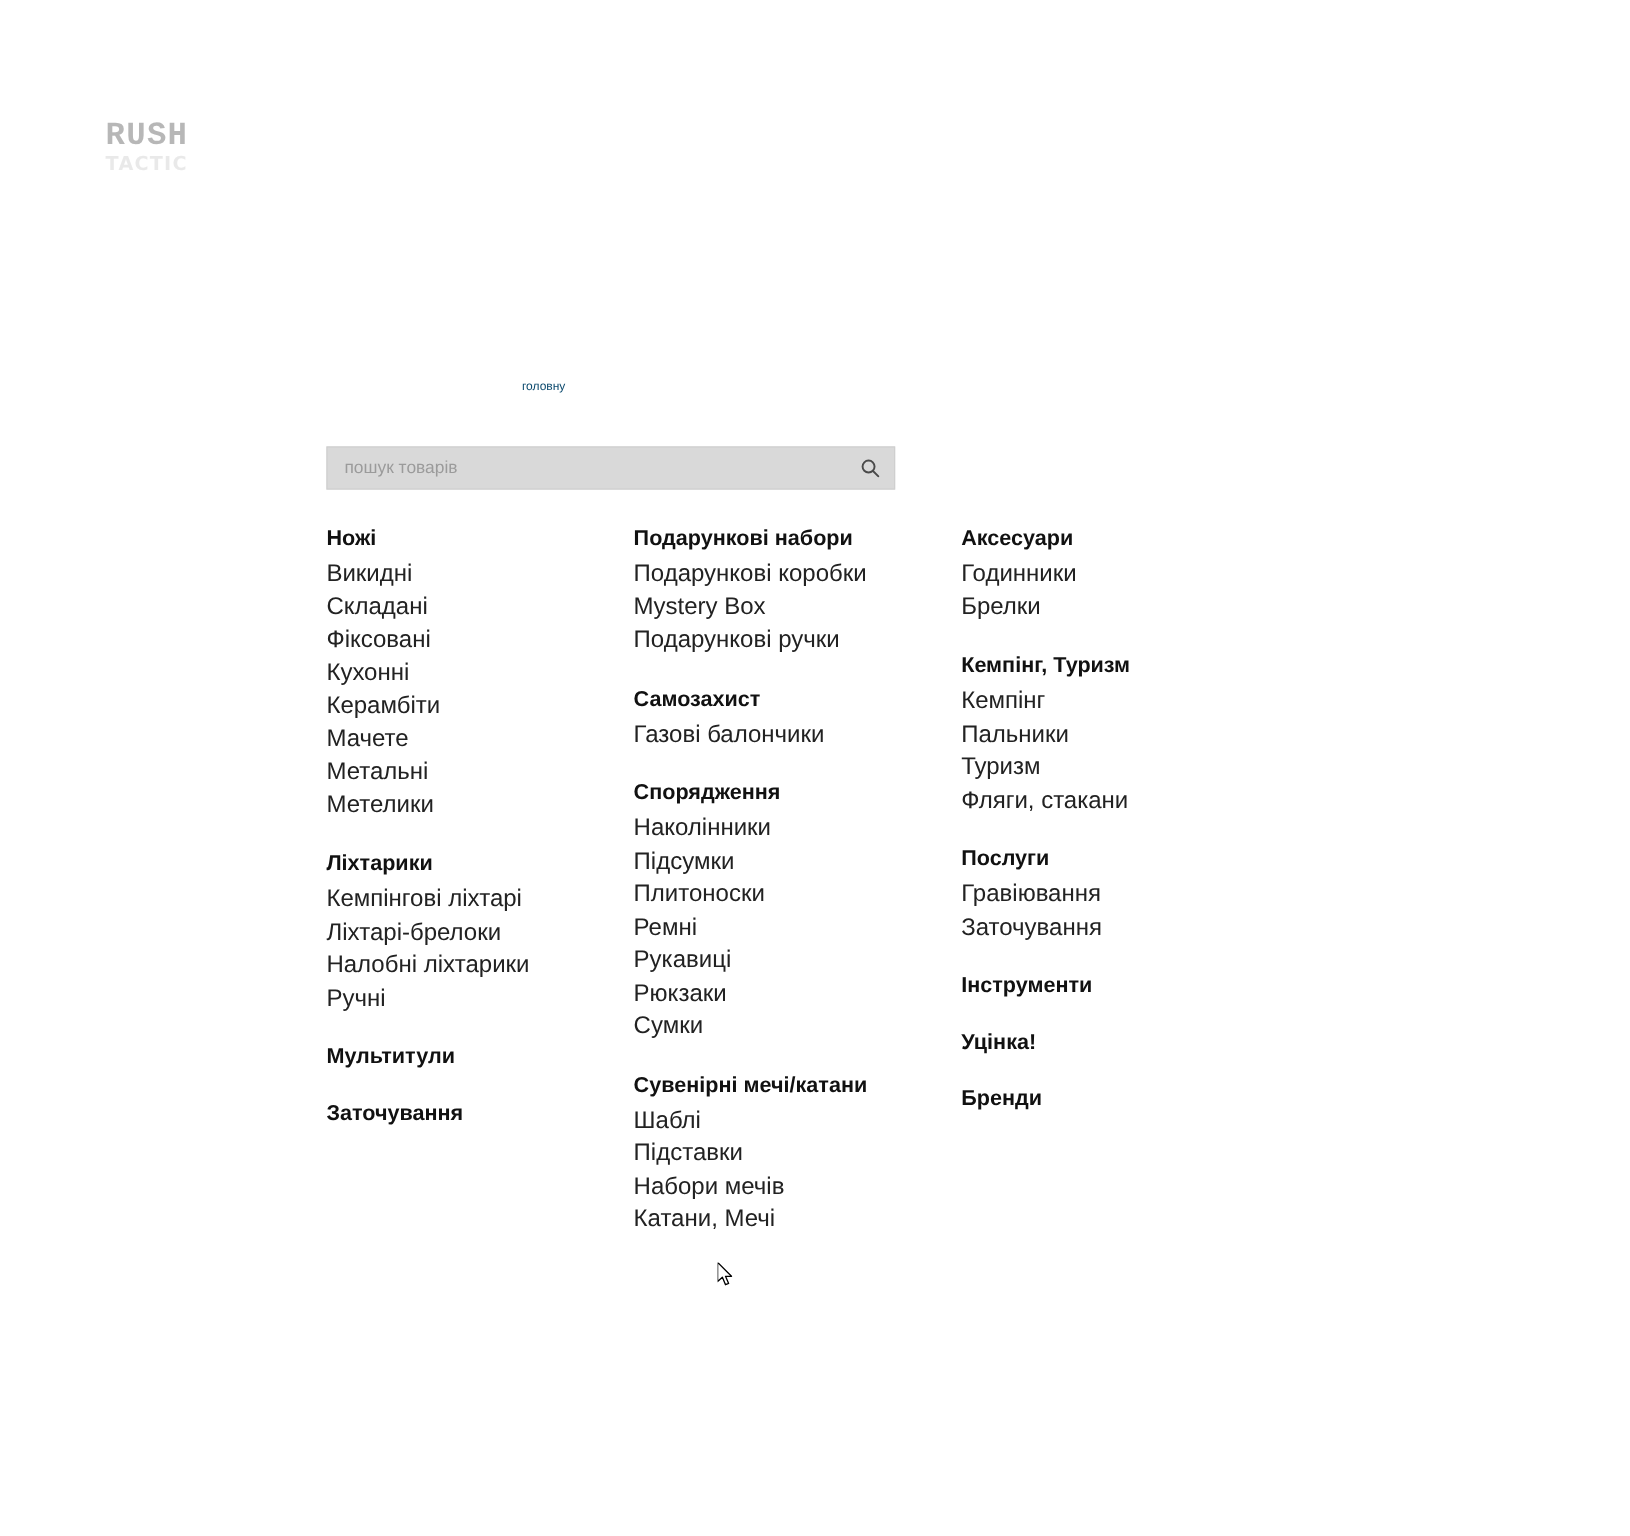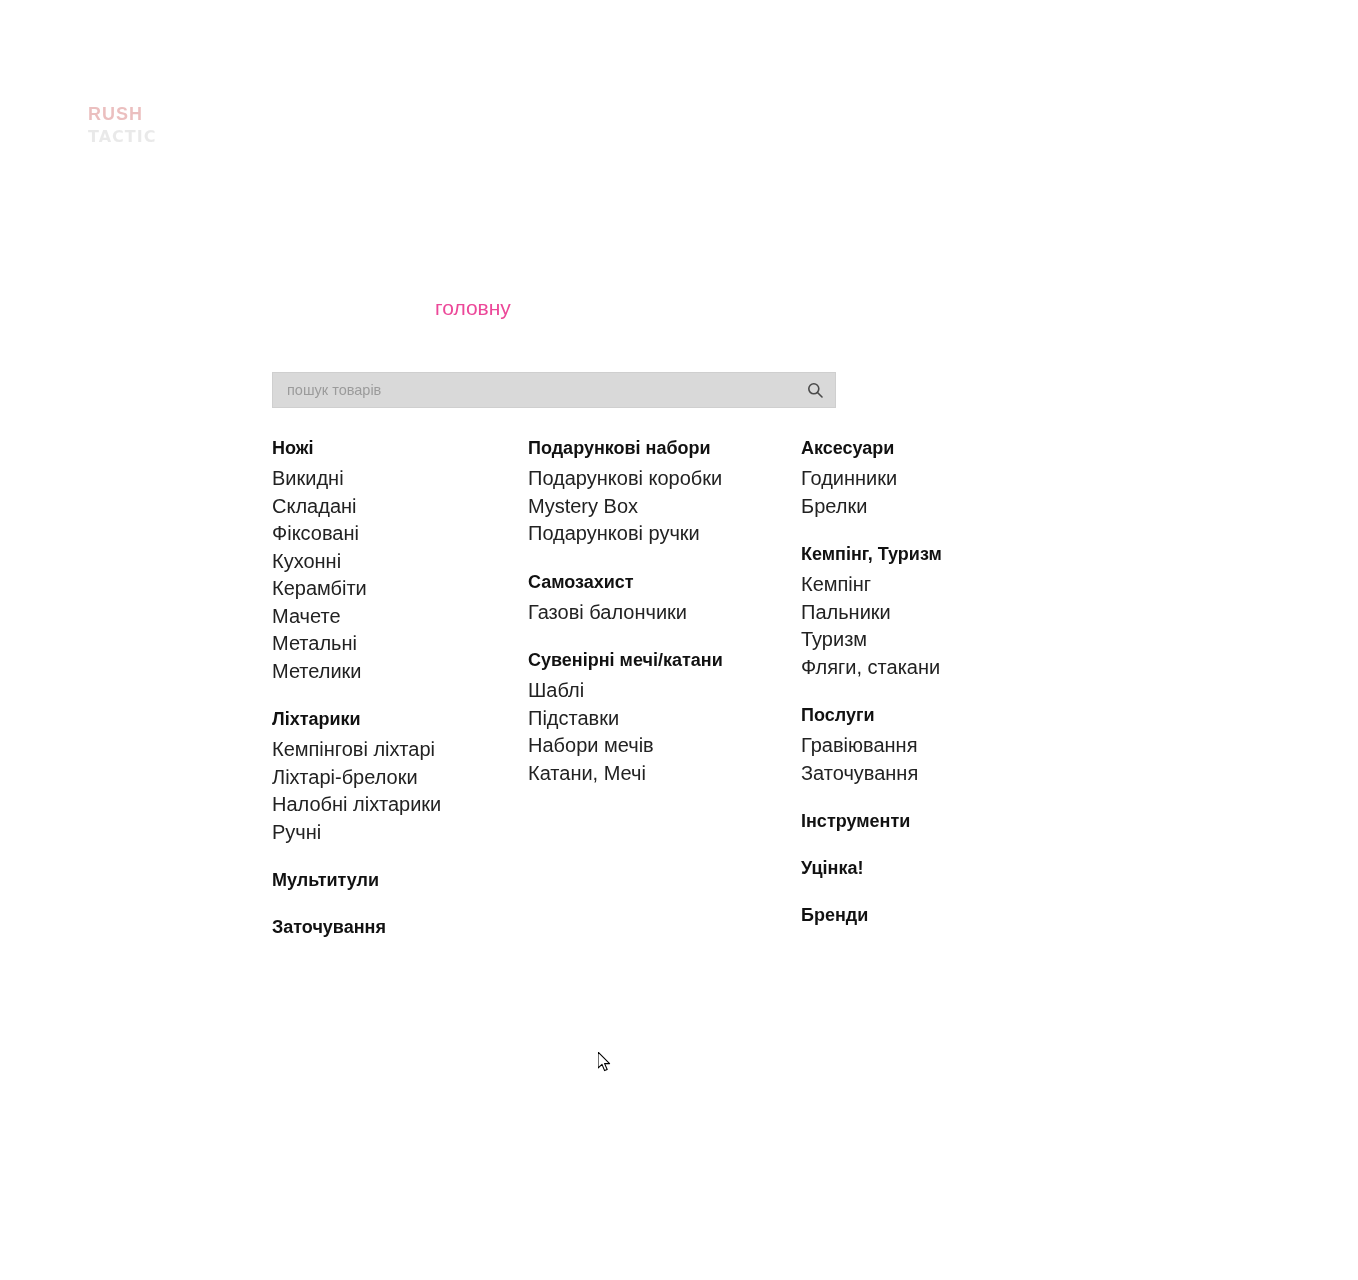--- a/index.html
+++ b/index.html
@@ -19,53 +19,53 @@
   
   .logo {
     position: absolute;
     left: 88px;
     top: 100px;
     width: 126px;
     height: 62px;
     opacity: 0.28;
   }
   .logo-mark {
-    font-family: Liberation Sans, sans-serif;
+    font-family: Liberation Mono, monospace;
     font-weight: 700;
-    font-size: 18px;
+    font-size: 27px;
     letter-spacing: 1px;
     line-height: 28px;
-    color: #b91c1c;
+    color: #000000;
   }
   .logo-sub {
     font-family: "DejaVu Sans", sans-serif;
     font-weight: 700;
     font-size: 16px;
     letter-spacing: 1px;
     line-height: 18px;
     color: #b4b4b4;
   }
 
   
   .top-link {
     position: absolute;
     left: 435px;
-    top: 298px;
-    font-size: 21px;
-    color: #ec4899;
+    top: 313px;
+    font-size: 10px;
+    color: #0c4a6e;
     text-decoration: none;
     line-height: 20px;
   }
 
   
   .search-wrap {
     position: absolute;
     left: 272px;
     top: 372px;
-    width: 564px;
+    width: 474px;
     height: 36px;
     background: #d9d9d9;
     border: 1px solid #cfcfcf;
     box-sizing: border-box;
     display: flex;
     align-items: center;
   }
   .search-input {
     flex: 1;
     border: 0;
@@ -189,20 +189,30 @@
         <a href="#" class="group-title">Подарункові набори</a>
         <a href="#" class="item">Подарункові коробки</a>
         <a href="#" class="item">Mystery Box</a>
         <a href="#" class="item">Подарункові ручки</a>
       </div>
       <div class="group">
         <a href="#" class="group-title">Самозахист</a>
         <a href="#" class="item">Газові балончики</a>
       </div>
       <div class="group">
+        <a href="#" class="group-title">Спорядження</a>
+        <a href="#" class="item">Наколінники</a>
+        <a href="#" class="item">Підсумки</a>
+        <a href="#" class="item">Плитоноски</a>
+        <a href="#" class="item">Ремні</a>
+        <a href="#" class="item">Рукавиці</a>
+        <a href="#" class="item">Рюкзаки</a>
+        <a href="#" class="item">Сумки</a>
+      </div>
+      <div class="group">
         <a href="#" class="group-title">Сувенірні мечі/катани</a>
         <a href="#" class="item">Шаблі</a>
         <a href="#" class="item">Підставки</a>
         <a href="#" class="item">Набори мечів</a>
         <a href="#" class="item">Катани, Мечі</a>
       </div>
     </div>
   <div class="col col-3">
       <div class="group">
         <a href="#" class="group-title">Аксесуари</a>

